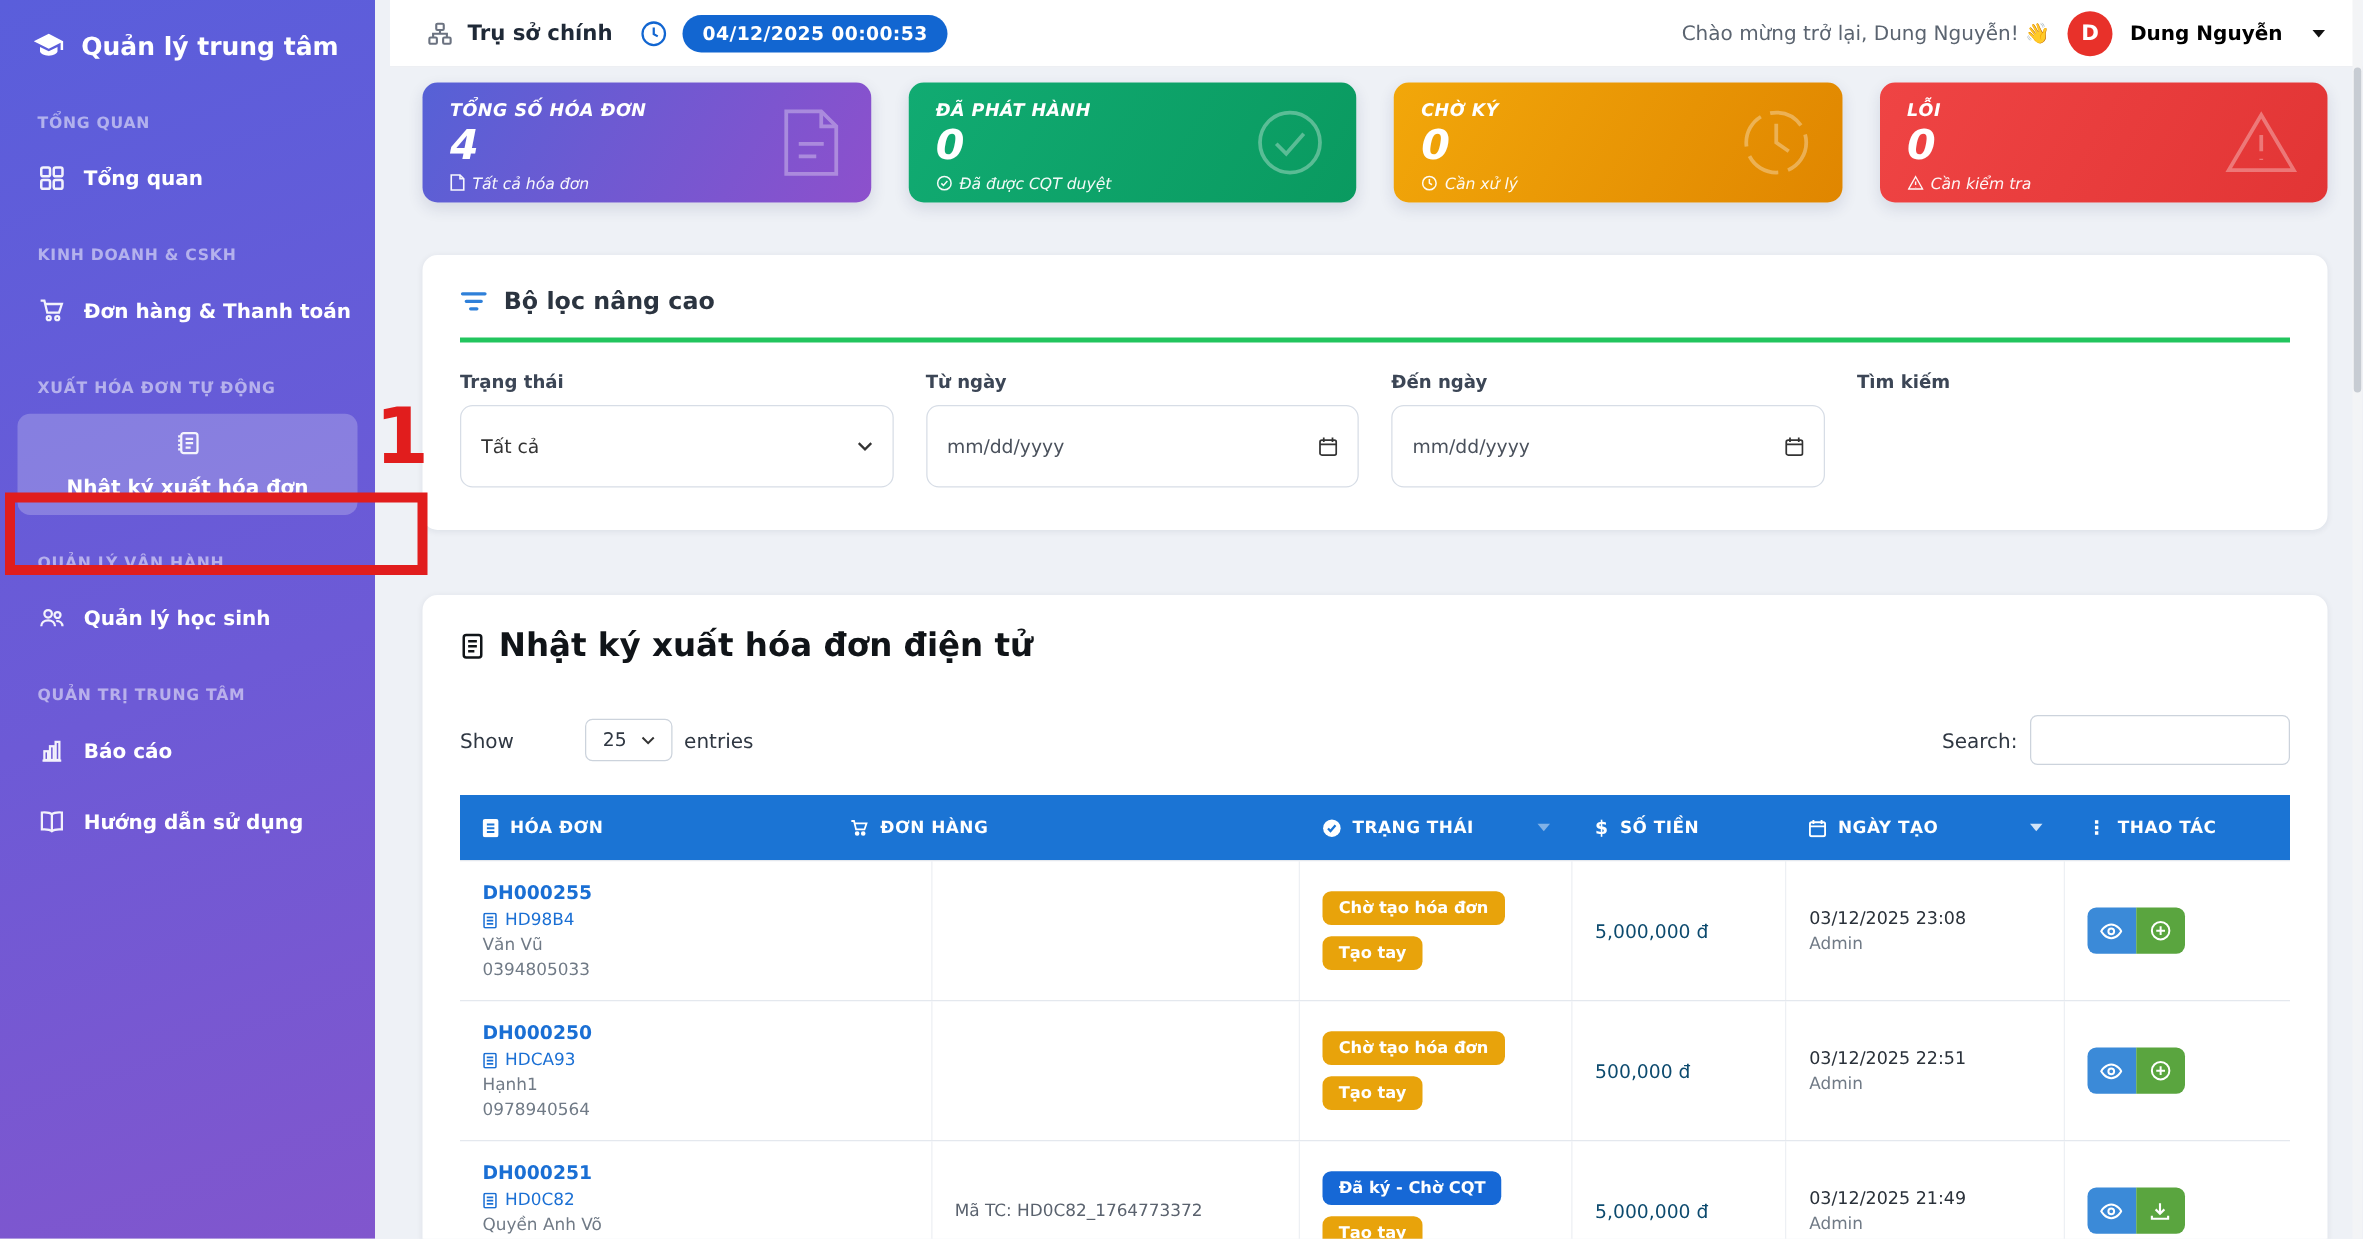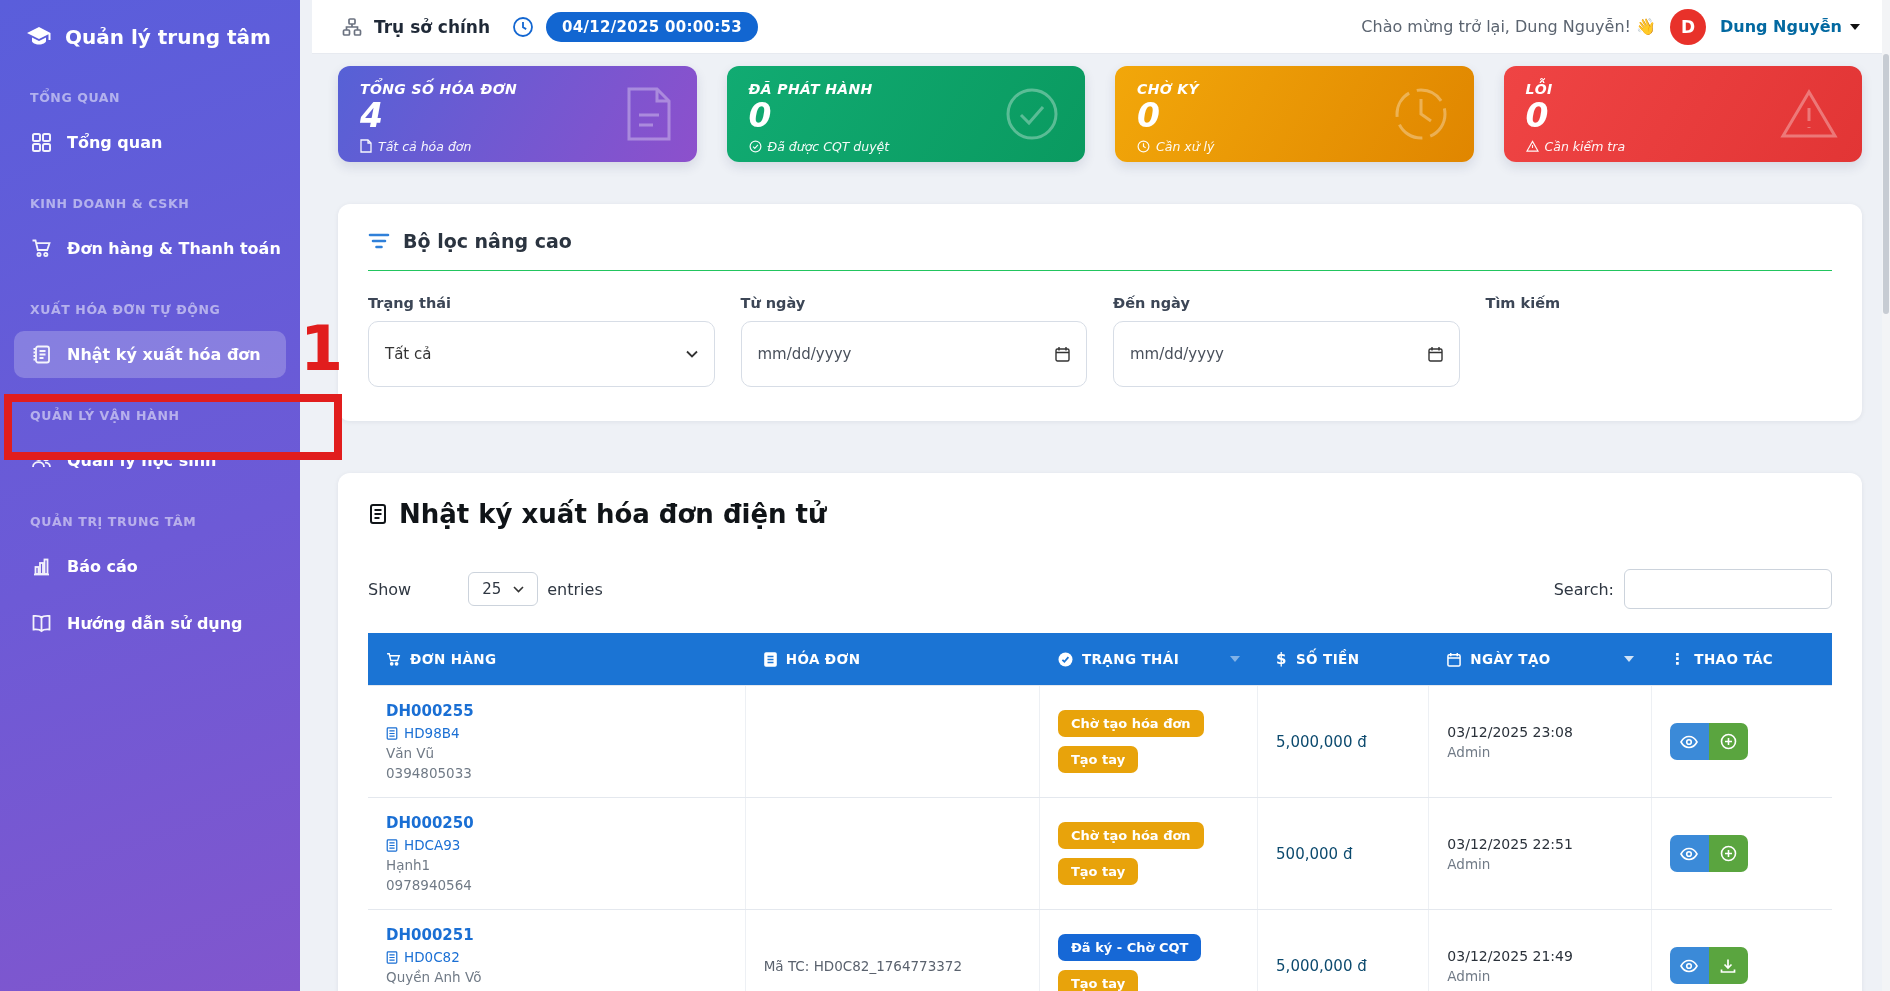--- a/index.html
+++ b/index.html
@@ -14,35 +14,35 @@
   .sidebar{ position:absolute; left:0; top:0; width:300px; height:991px;
     background:linear-gradient(160deg,#5a5edb 0%,#6d5ad6 55%,#8156cd 100%);
     color:#fff; z-index:5; }
   .sb-header{ display:flex; align-items:center; gap:13px; padding:24px 26px 10px; }
   .sb-title{ font-size:20px; font-weight:bold; white-space:nowrap; }
   .sb-section{ padding:30px 30px 4px; font-size:12.5px; font-weight:bold;
     letter-spacing:.6px; color:rgba(255,255,255,.52); white-space:nowrap; }
   .sb-item{ display:flex; align-items:center; gap:15px; margin:10px 14px 0;
     padding:13px 17px; border-radius:10px; font-size:16px; font-weight:bold;
     color:#fff; cursor:pointer; white-space:nowrap; }
-  .sb-item.active{ background:rgba(255,255,255,.22); }
+  .sb-item.active{ background:rgba(255,255,255,.22);flex-direction:column; }
   .sb-icon{ width:21px; height:21px; flex:0 0 21px; opacity:.92; }
 
   
   .topbar{ position:absolute; left:312px; top:0; right:0; height:54px; background:#fff;
     border-bottom:1px solid #e7eaf0; display:flex; align-items:center; padding:0 30px; z-index:4; }
   .tb-left{ display:flex; align-items:center; gap:12px; }
   .tb-branch{ font-size:17px; font-weight:bold; color:#1f2937; margin-right:10px; }
   .tb-pill{ background:#1266d1; color:#fff; font-weight:bold; font-size:15px;
     padding:6px 16px; border-radius:18px; letter-spacing:.3px; }
   .tb-right{ margin-left:auto; display:flex; align-items:center; gap:14px; }
   .tb-welcome{ font-size:16px; color:#5b6470; }
   .avatar{ width:36px; height:36px; border-radius:50%; background:#e8312a; color:#fff;
     font-weight:bold; font-size:17px; display:flex; align-items:center; justify-content:center; }
-  .tb-user{ font-size:16px; font-weight:bold; color:#0369a1; display:flex; align-items:center; gap:8px; cursor:pointer;justify-content:flex-end;}
+  .tb-user{ font-size:16px; font-weight:bold; color:#000000; display:flex; align-items:center; gap:24px; cursor:pointer;justify-content:flex-end;}
   .caret{ width:0; height:0; border-left:5px solid transparent; border-right:5px solid transparent; border-top:6px solid #111; }
 
   
   .main{ position:absolute; left:312px; top:54px; right:0; bottom:0; padding:12px 28px 0 26px; }
 
   
   .stats{ display:flex; gap:30px; }
   .stat{ flex:1; height:96px; border-radius:12px; padding:15px 22px; color:#fff;
     position:relative; box-shadow:0 5px 12px rgba(30,40,90,.12); overflow:hidden;font-style:italic; }
   .stat-label{ font-size:14px; font-weight:bold; letter-spacing:.4px; }
@@ -52,21 +52,21 @@
   .grad-purple{ background:linear-gradient(120deg,#5661d6 0%,#8d50cc 100%); }
   .grad-green { background:linear-gradient(120deg,#11ab72 0%,#0a9a60 100%); }
   .grad-orange{ background:linear-gradient(120deg,#f2a70a 0%,#e08600 100%); }
   .grad-red   { background:linear-gradient(120deg,#ef4444 0%,#e23535 100%); }
 
   .card{ background:#fff; border-radius:12px; box-shadow:0 1px 5px rgba(20,30,60,.07); }
 
   
   .filter-card{ margin-top:42px; padding:26px 30px 34px; }
   .filter-title{ display:flex; align-items:center; gap:13px; font-size:19px; font-weight:bold;
-    color:#2b3440; padding-bottom:18px; border-bottom:1px solid #22c55e; }
+    color:#2b3440; padding-bottom:18px; border-bottom:4px solid #22c55e; }
   .filter-grid{ display:grid; grid-template-columns:repeat(4,1fr); gap:26px; margin-top:24px; }
   .f-label{ font-size:14.5px; font-weight:bold; color:#3c4656; margin-bottom:10px; }
   .f-input{ height:66px; border:1px solid #d7dde6; border-radius:10px; display:flex;
     align-items:center; justify-content:space-between; padding:0 16px; font-size:15px;
     color:#333; background:#fff; cursor:pointer; }
   .f-input input{ border:none; outline:none; width:100%; font-size:15px; font-family:inherit; }
   .f-input input::placeholder{ font-style:italic; color:#aeb6c2; }
 
   
   .table-card{ margin-top:52px; padding:26px 30px 10px; min-height:560px; }
@@ -389,38 +389,38 @@
         <span>entries</span>
       </div>
       <div class="searchbox">
         <span>Search:</span>
         <input type="text" style="">
       </div>
     </div>
 
     <div class="dtable">
       <div class="thead">
+        <div class="th c2">
+          <span>
+              <svg width="13" height="15" viewBox="0 0 13 15" fill="none" stroke="#fff" stroke-width="1.6">
+                <rect x="1" y="1" width="11" height="13" rx="1" fill="#fff"></rect>
+                <path d="M3.5 4.5h6M3.5 7.5h6M3.5 10.5h6" stroke="#1b74d4"></path>
+              </svg>
+            </span>
+          <span>HÓA ĐƠN</span>
+        </div>
         <div class="th c1">
           <span>
               <svg width="15" height="15" viewBox="0 0 21 21" fill="none" stroke="#fff" stroke-width="2">
                 <path d="M1.5 2.5h3l2.3 9.5h9.4l2.3-6.8H5.2"></path>
                 <circle cx="8" cy="16.5" r="1.6" fill="#fff"></circle>
                 <circle cx="14.8" cy="16.5" r="1.6" fill="#fff"></circle>
               </svg>
             </span>
           <span>ĐƠN HÀNG</span>
-        </div>
-        <div class="th c2">
-          <span>
-              <svg width="13" height="15" viewBox="0 0 13 15" fill="none" stroke="#fff" stroke-width="1.6">
-                <rect x="1" y="1" width="11" height="13" rx="1" fill="#fff"></rect>
-                <path d="M3.5 4.5h6M3.5 7.5h6M3.5 10.5h6" stroke="#1b74d4"></path>
-              </svg>
-            </span>
-          <span>HÓA ĐƠN</span>
         </div>
         <div class="th c3">
           <span>
               <svg width="15" height="15" viewBox="0 0 15 15">
                 <circle cx="7.5" cy="7.5" r="7" fill="#fff"></circle>
                 <path d="M4.4 7.8l2 2 4-4.6" fill="none" stroke="#1b74d4" stroke-width="1.8"></path>
               </svg>
             </span>
           <span>TRẠNG THÁI</span>
           <span class="sort"></span>

